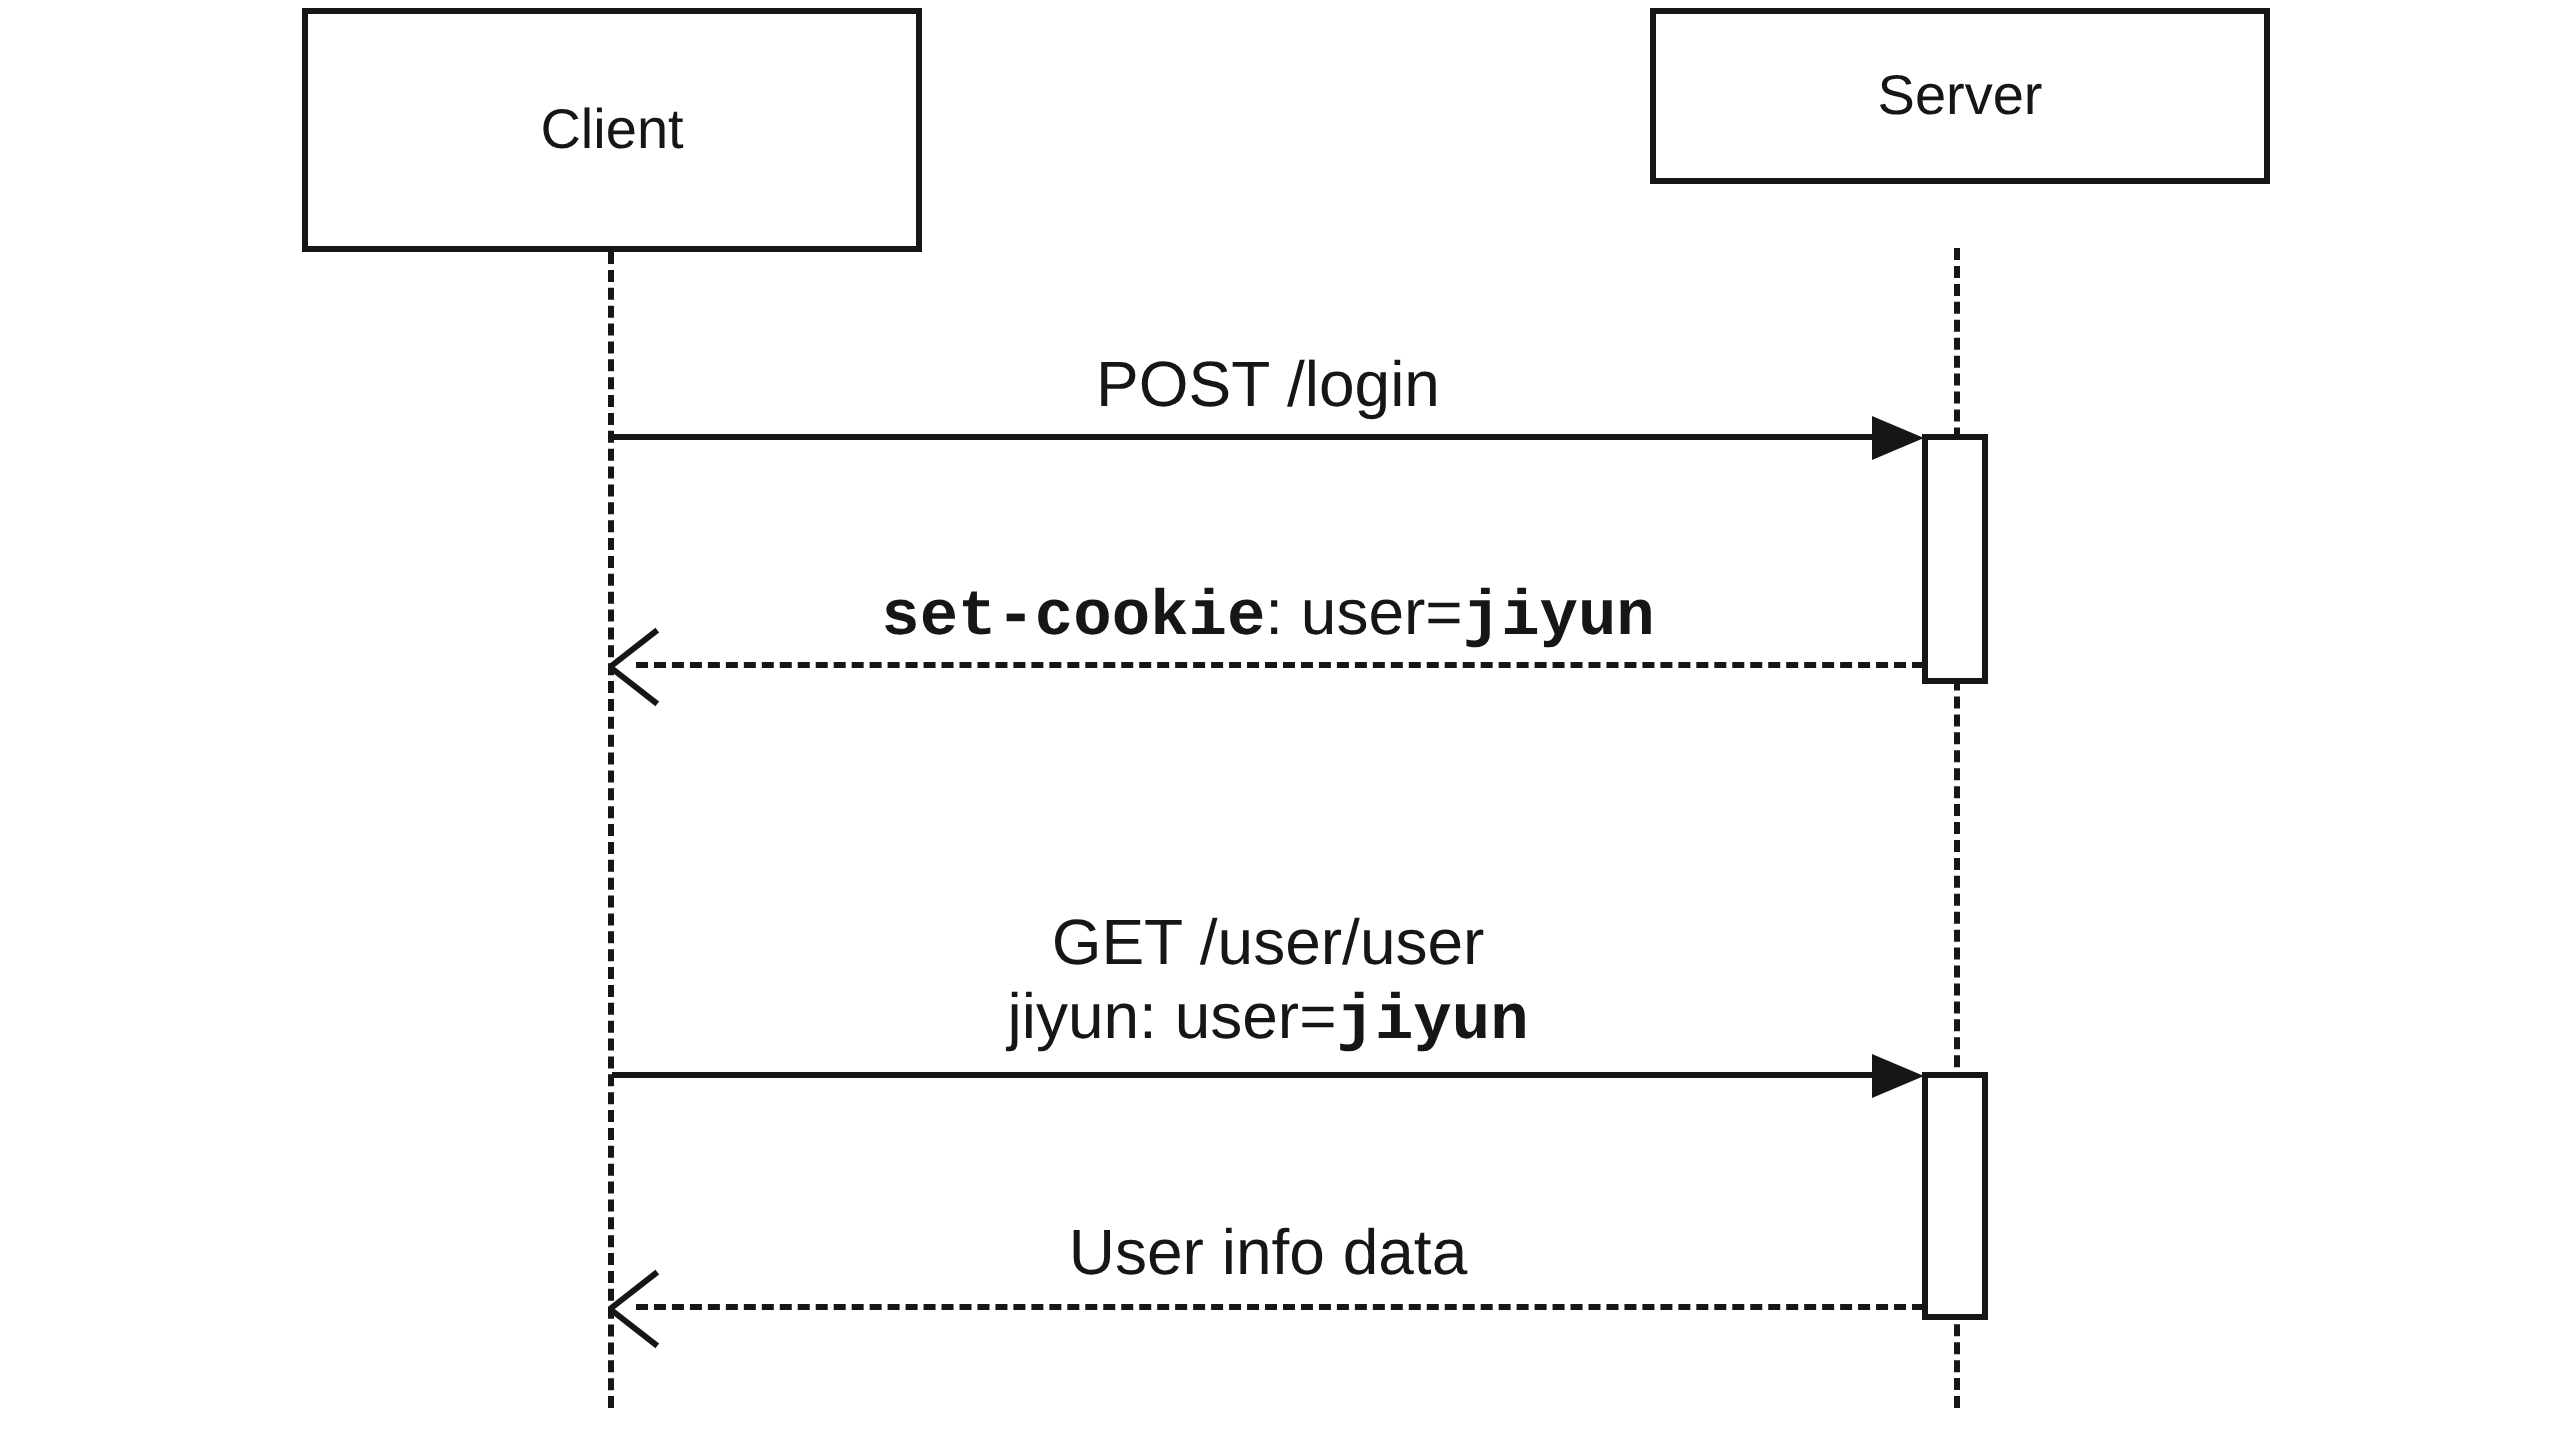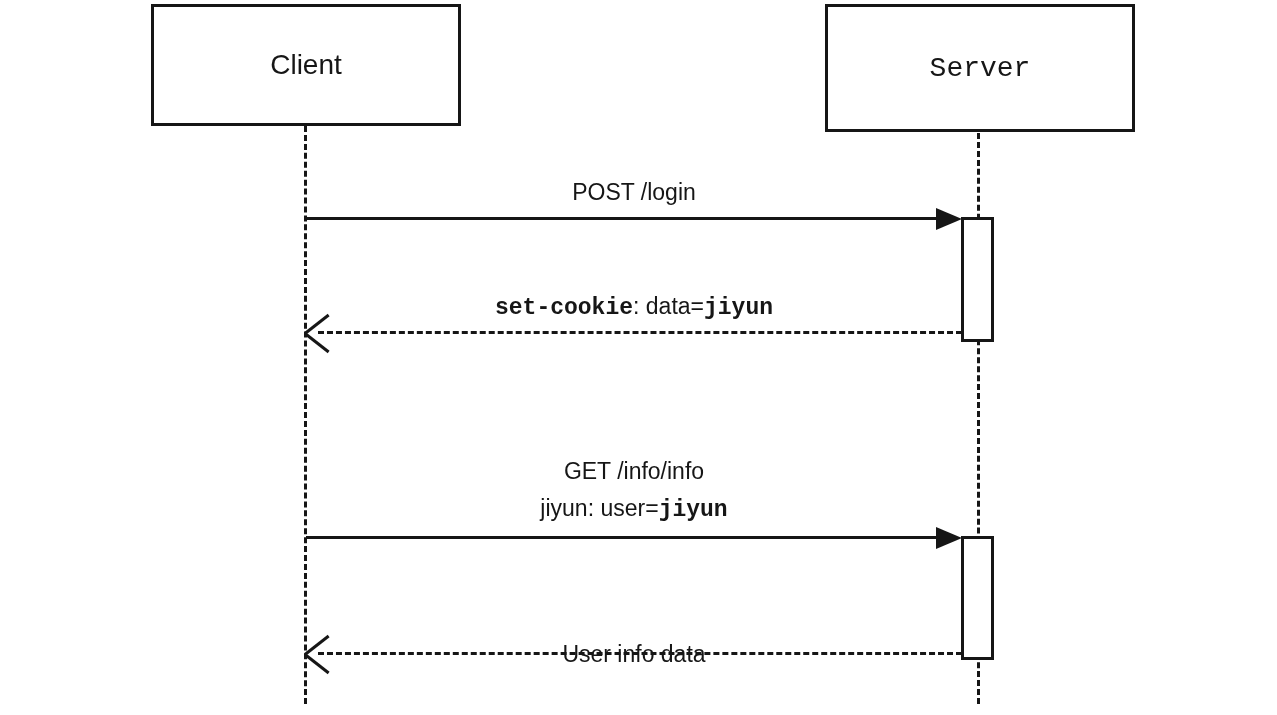--- a/index.html
+++ b/index.html
@@ -23,21 +23,21 @@
     position:absolute;
     border:3px solid var(--line);
     background:var(--bg);
     display:flex;
     align-items:center;
     justify-content:center;
     font-size:28px;
     z-index:4;
   }
   .actor-client{ left:151px; top:4px;  width:310px; height:122px; }
-  .actor-server{ left:825px; top:4px;  width:310px; height:128px;font-family:Liberation Mono, monospace; }
+  .actor-server{ left:825px; top:4px;  width:310px; height:88px; }
 
   
   .lifeline{
     position:absolute;
     width:0;
     border-left:3px dashed var(--line);
     z-index:1;
   }
   .lifeline-client{ left:304px; top:126px; height:578px; }
   .lifeline-server{ left:977px; top:124px; height:580px; }
@@ -98,29 +98,29 @@
   .arrowhead-open::after{ transform:rotate(38deg); }
   .head-m2{ left:304px; top:310px; }
   .head-m4{ left:304px; top:631px; }
 
   
   .msg-label{
     position:absolute;
     left:306px;
     width:656px;
     text-align:center;
-    font-size:23px;
+    font-size:32px;
     line-height:37px;
     z-index:4;
     white-space:nowrap;
   }
   .label-m1{ top:174px; }
   .label-m2{ top:288px; }
   .label-m3{ top:453px; }
-  .label-m4{ top:608px;margin-top:28px; }
+  .label-m4{ top:608px; }
   .bold{ font-weight:bold;font-family:Liberation Mono, monospace; }
 </style>
 </head>
 <body>
 
 <div class="canvas">
 
   <div class="actor-box actor-client">
     <span>Client</span>
   </div>
@@ -136,27 +136,27 @@
 
   <div class="msg-line msg-solid line-m1"></div>
   <div class="arrowhead-filled head-m1"></div>
   <div class="msg-label label-m1">
     <span>POST /login</span>
   </div>
 
   <div class="msg-line msg-dashed line-m2"></div>
   <div class="arrowhead-open head-m2"></div>
   <div class="msg-label label-m2">
-    <span class="bold">set-cookie</span><span>: data=</span><span class="bold">jiyun</span>
+    <span class="bold">set-cookie</span><span>: user=</span><span class="bold">jiyun</span>
   </div>
 
   <div class="msg-line msg-solid line-m3"></div>
   <div class="arrowhead-filled head-m3"></div>
   <div class="msg-label label-m3">
-    <div><span>GET /info/info</span></div>
+    <div><span>GET /user/user</span></div>
     <div><span>jiyun: user=</span><span class="bold">jiyun</span></div>
   </div>
 
   <div class="msg-line msg-dashed line-m4"></div>
   <div class="arrowhead-open head-m4"></div>
   <div class="msg-label label-m4">
     <span>User info data</span>
   </div>
 
 </div>

